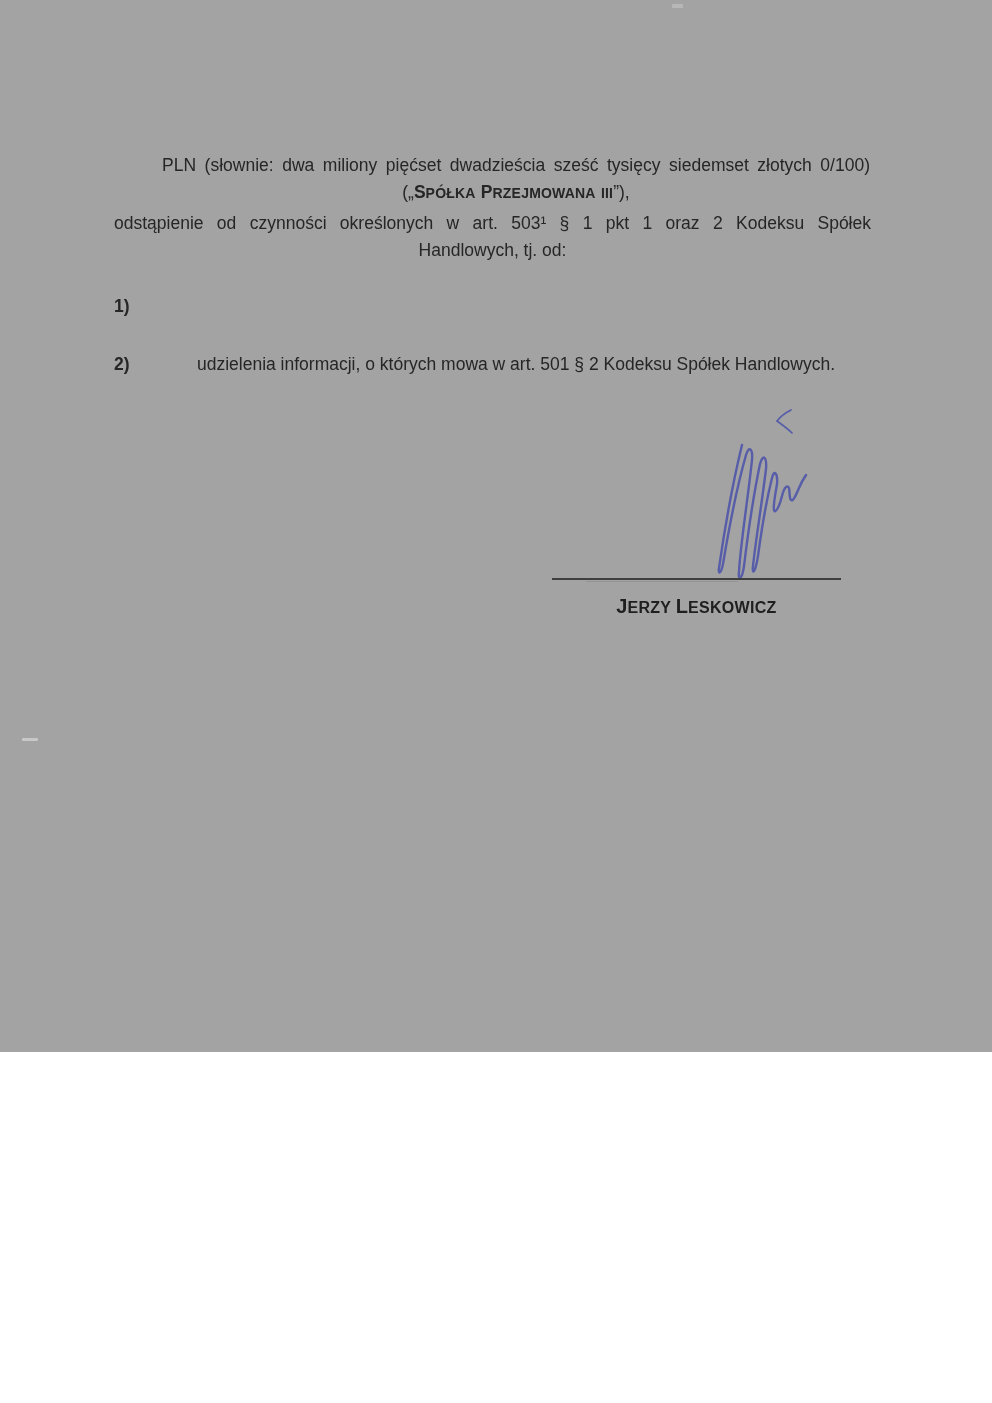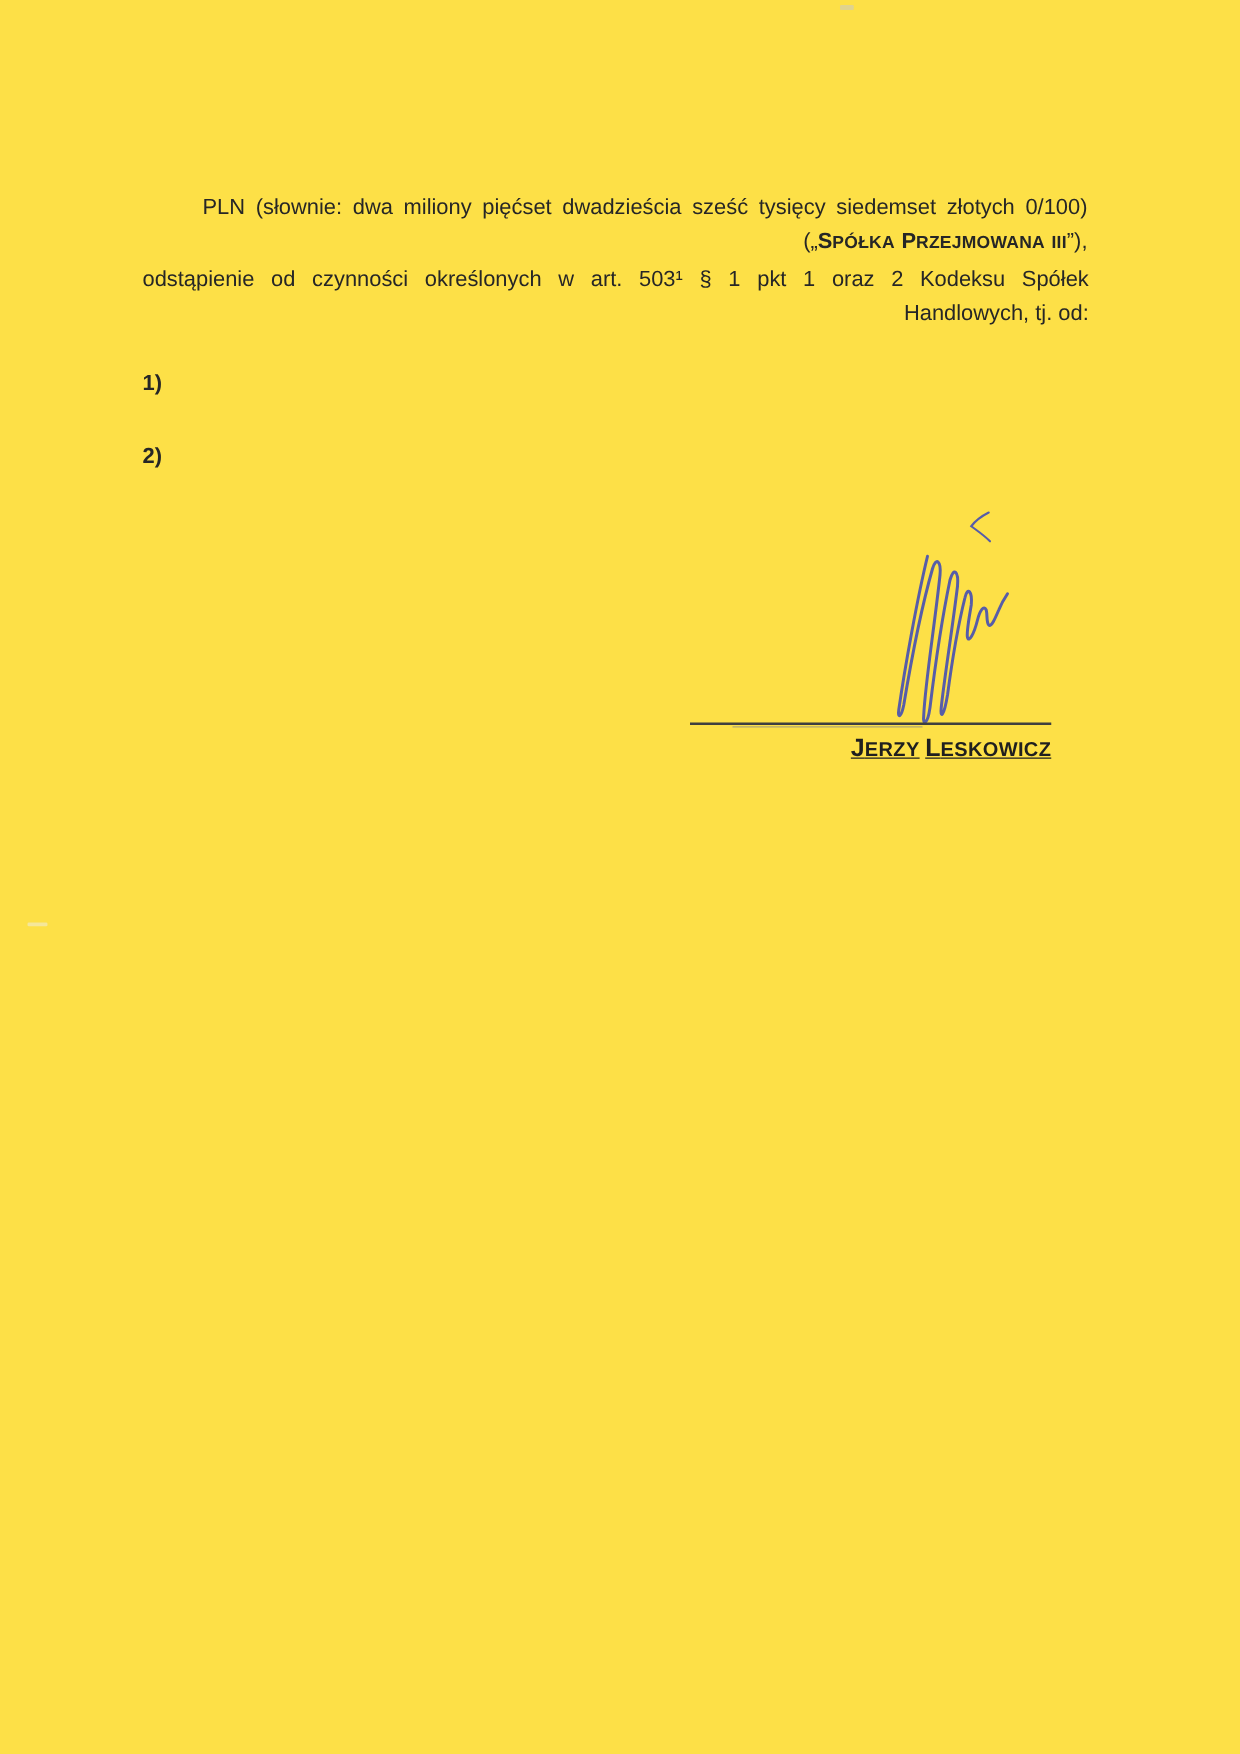--- a/index.html
+++ b/index.html
@@ -1,32 +1,32 @@
 <!DOCTYPE html>
 <html><head>
 <meta charset="utf-8">
 <style>
   html, body { margin: 0; padding: 0; background: #ffffff; }
   #page {
     position: relative;
     width: 992px;
-    height: 1403px;
-    background: #fde047;
+    height: 1052px;
+    background: #a3a3a3;
     font-family: "Liberation Sans", sans-serif;
     color: #262626;
     overflow: hidden;
   }
   .txt {
     position: absolute;
     font-size: 17.5px;
     line-height: 26.5px;
     color: #262626;
   }
   .jline { text-align: justify; text-align-last: justify; }
-  .lline { text-align: right; }
+  .lline { text-align: center; }
   
   .sc-word { white-space: nowrap; }
   .sc-word + .sc-word { margin-left: 0.30em; }
   .sc-lead { font-weight: bold; font-size: 17.5px; }
   .sc-rest { font-weight: bold; font-size: 14px; letter-spacing: 0.2px; }
   .scan-speck { position: absolute; border-radius: 1px; }
   #sig-line {
     position: absolute;
     left: 552px; top: 578px;
     width: 289px; height: 2px;
@@ -35,24 +35,23 @@
   #sig-smudge {
     position: absolute;
     left: 586px; top: 580.5px;
     width: 152px; height: 1px;
     background: #8a8a8a; opacity: 0.65;
   }
   #sig-name {
     position: absolute;
     left: 552px; top: 589px;
     width: 289px;
-    text-align: right;
-    line-height: 20px;
+    text-align: center;
+    line-height: 34px;
     color: #1f1f1f;
-    text-decoration: underline;
   }
   #sig-name .nm-lead { font-weight: bold; font-size: 20px; }
   #sig-name .nm-rest { font-weight: bold; font-size: 16px; letter-spacing: 0.3px; }
   #sig-name .nm-word + .nm-word { margin-left: 0.28em; }
   #sig-svg { position: absolute; left: 688px; top: 398px; }
   .marker { position: absolute; left: 114px; width: 40px; font-weight: bold; }
 </style>
 </head>
 <body>
 
@@ -71,20 +70,23 @@
   <div class="txt" style="left:114px; top:210px; width:757px;">
     <div class="jline">odstąpienie od czynności określonych w art. 503¹ § 1 pkt 1 oraz 2 Kodeksu Spółek</div>
     <div class="lline">Handlowych, tj. od:</div>
   </div>
 
   <div class="txt marker" style="top:293px;">1)</div>
   <div class="txt" style="left:162px; top:293px; width:708px;">
   </div>
 
   <div class="txt marker" style="top:351px;">2)</div>
+  <div class="txt" style="left:162px; top:351px; width:708px;">
+    <div class="lline">udzielenia informacji, o których mowa w art. 501 § 2 Kodeksu Spółek Handlowych.</div>
+  </div>
 
   <svg id="sig-svg" width="130" height="195" viewBox="0 0 130 195">
     <path d="M 103,12 C 97,15 92,19 89,23 C 93,26 99,30 104,35" fill="none" stroke="#575da8" stroke-width="1.7" stroke-linecap="round"></path>
     <path d="M 54,47
              C 46,80 36,135 31,170
              C 30,177 33,176 35,166
              C 41,130 50,85 58,57
              C 61,47 65,51 64,62
              C 60,100 52,150 51,174
              C 50,183 54,182 56,168

